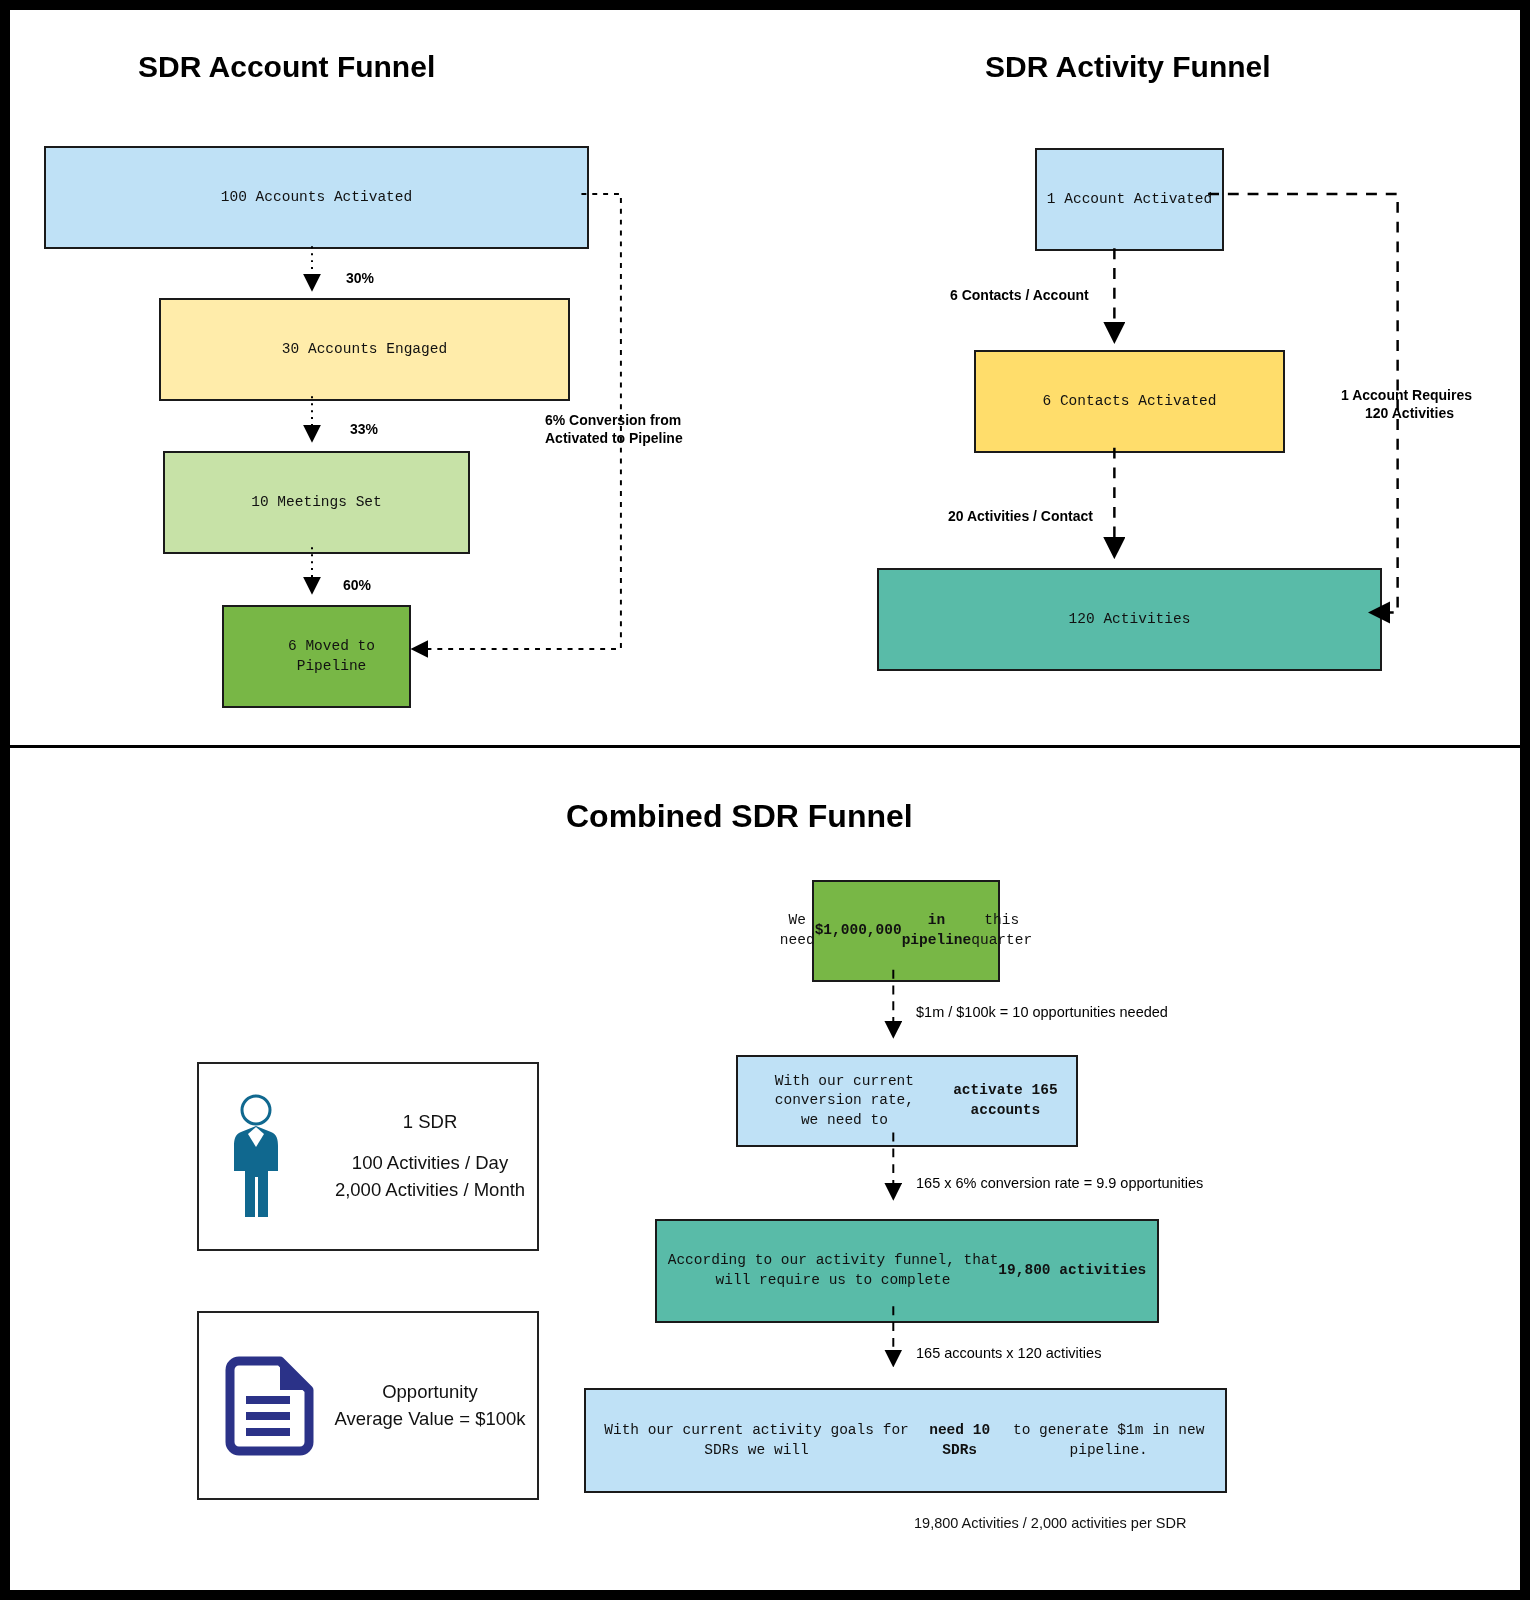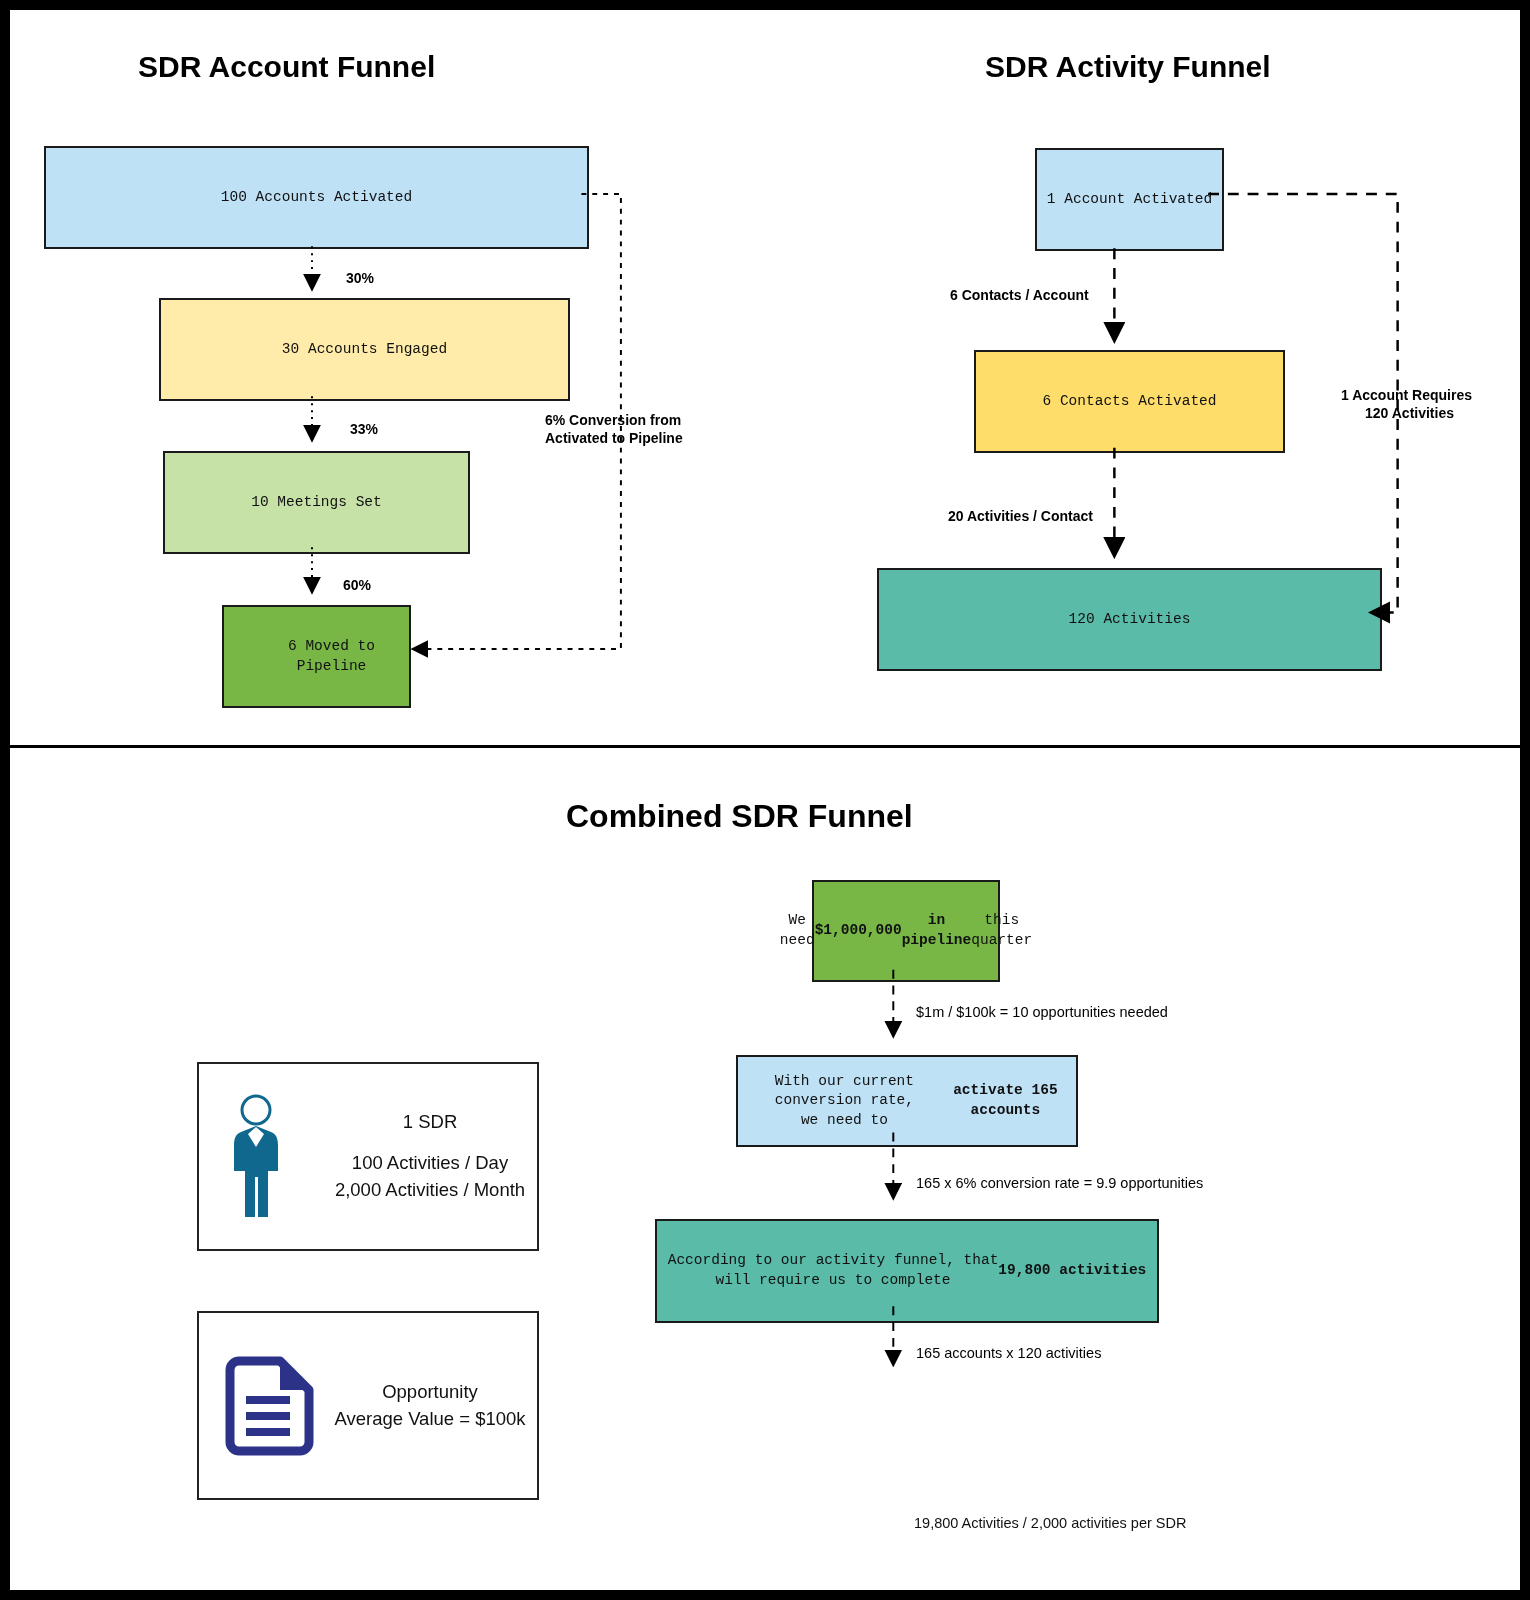--- a/index.html
+++ b/index.html
@@ -93,20 +93,21 @@
   <div class="divider" style="top:735px;"></div>
 
   <div class="panel-title" style="left:556px;top:788px;font-size:32px;">Combined SDR Funnel</div>
 
   <div class="node green" style="left:802px;top:870px;width:188px;height:102px;">We need <b>$1,000,000</b><br><b>in pipeline</b> this quarter</div>
 
   <div class="node blue" style="left:726px;top:1045px;width:342px;height:92px;">With our current conversion rate,<br>we need to <b>activate 165 accounts</b></div>
 
   <div class="node teal" style="left:645px;top:1209px;width:504px;height:104px;">According to our activity funnel, that<br>will require us to complete <b>19,800 activities</b></div>
 
+  <div class="node blue" style="left:574px;top:1378px;width:643px;height:105px;">With our current activity goals for SDRs we will<br><b>need 10 SDRs</b> to generate $1m in new pipeline.</div>
 
   <div class="edge-label plain" style="left:906px;top:993px;">$1m / $100k = 10 opportunities needed</div>
 
   <div class="edge-label plain" style="left:906px;top:1164px;">165 x 6% conversion rate = 9.9 opportunities</div>
 
   <div class="edge-label plain" style="left:906px;top:1334px;">165 accounts x 120 activities</div>
 
   <div class="footnote" style="left:904px;top:1505px;">19,800 Activities / 2,000 activities per SDR</div>
 
   <div class="legend-box" style="left:187px;top:1052px;width:342px;height:189px;">

